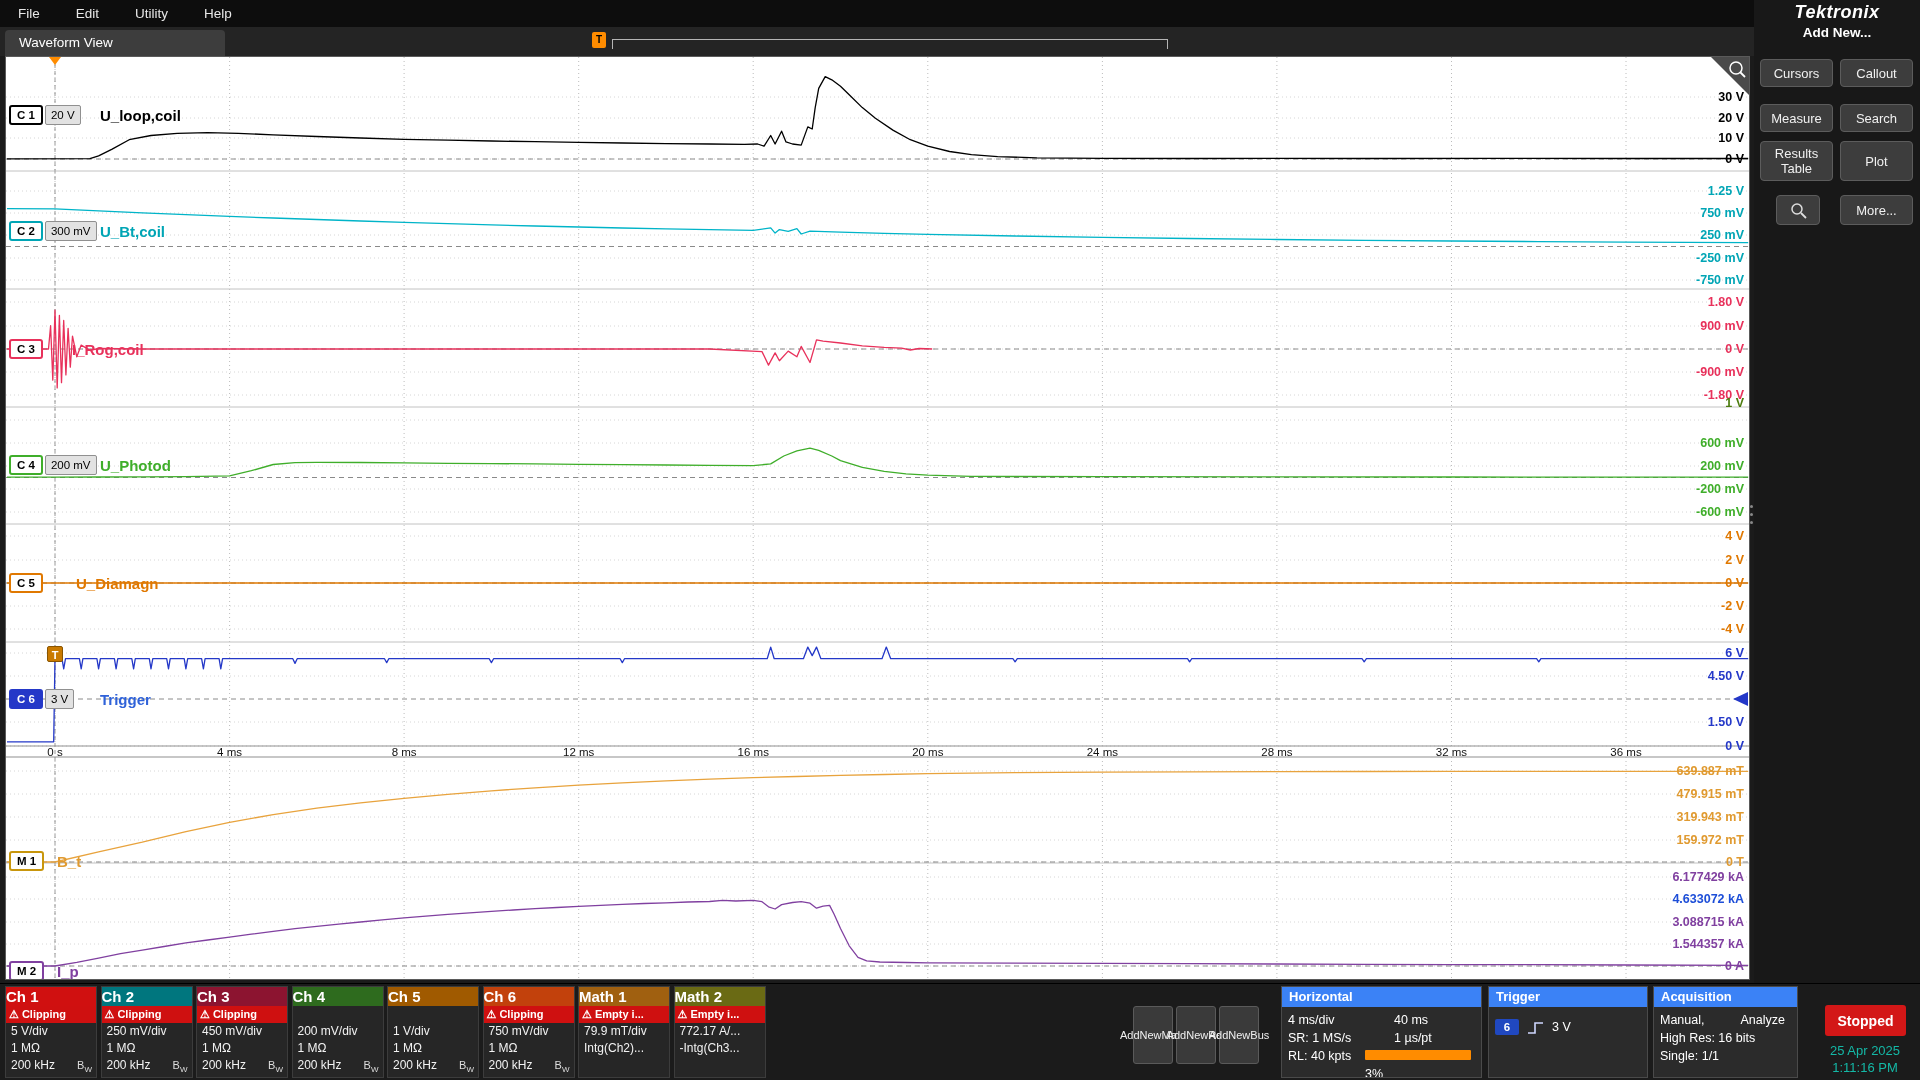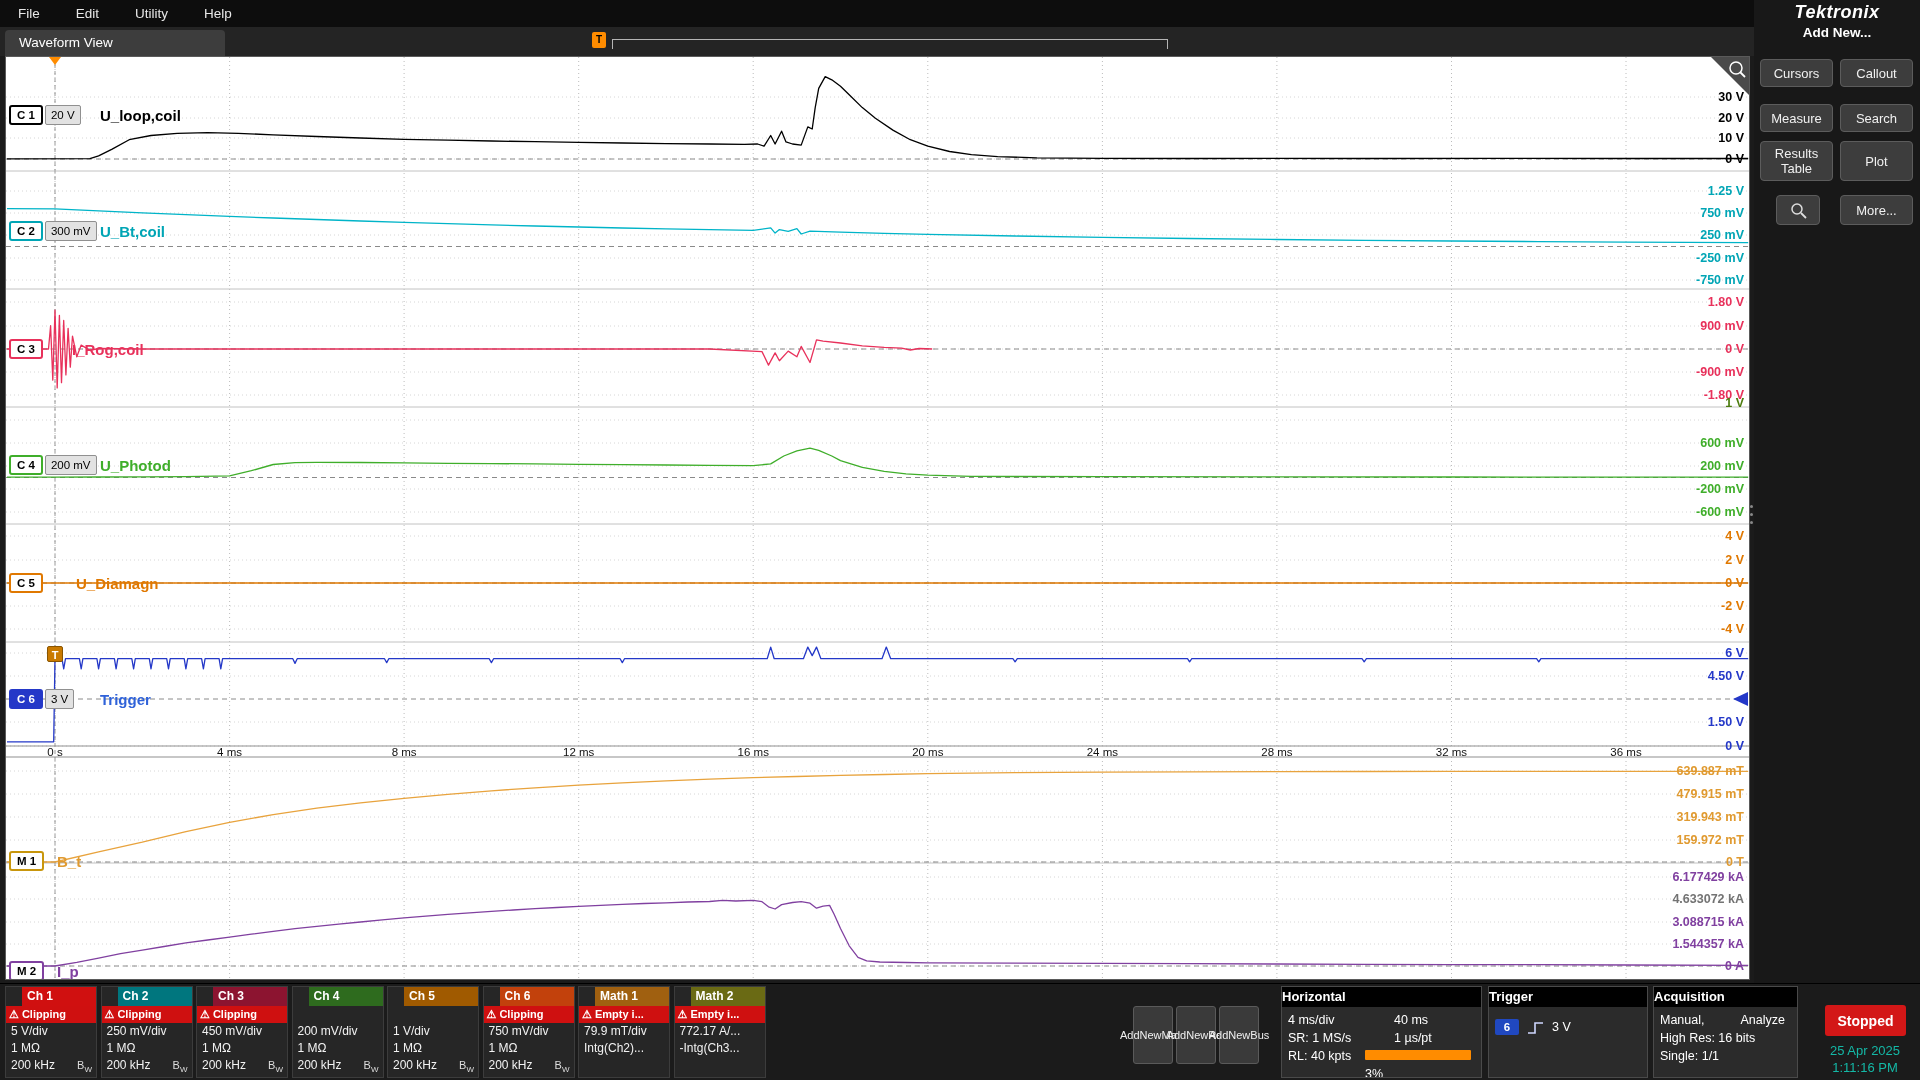--- a/index.html
+++ b/index.html
@@ -32,28 +32,28 @@
 
   
   #sidebar{position:absolute;left:1754px;top:0;width:166px;height:1080px;background:#181818;}
   #logo{position:absolute;top:2px;left:0;width:100%;text-align:center;color:#fff;font-size:18px;font-weight:bold;font-style:italic;letter-spacing:.5px;}
   #addnew{position:absolute;top:25px;left:0;width:100%;text-align:center;color:#fff;font-size:13.5px;font-weight:bold;}
   .sbtn{position:absolute;background:#3d3d3d;border:1px solid #5c5c5c;border-radius:4px;color:#f0f0f0;font-size:13px;display:flex;align-items:center;justify-content:center;text-align:center;box-sizing:border-box;line-height:15px;}
 
   
   #bottombar{position:absolute;left:0;top:983px;width:1920px;height:97px;background:#1b1b1b;border-top:1px solid #000;}
   .card{position:absolute;top:2px;width:92px;height:92px;background:#262626;border:1px solid #3c3c3c;box-sizing:border-box;overflow:hidden;}
-  .card .tab{height:19px;line-height:19px;padding-left:5px;font-size:12px;font-weight:bold;color:#fff;margin-left:16px;}
+  .card .tab{height:19px;line-height:19px;font-size:15px;font-weight:bold;color:#fff;}
   .card .warn{height:17px;line-height:17px;background:#cf1010;color:#fff;font-size:11px;font-weight:bold;padding-left:3px;white-space:nowrap;}
   .card .row{height:17px;line-height:17px;font-size:12px;color:#f2f2f2;padding:0 4px 0 5px;display:flex;justify-content:space-between;white-space:nowrap;}
   .bwico{font-size:11px;color:#ddd;}
   .bwico sub{font-size:8px;}
   .addbtn{position:absolute;top:22px;width:40px;height:58px;background:#3a3a3a;border:1px solid #5a5a5a;border-radius:3px;color:#f0f0f0;font-size:11px;line-height:13px;display:flex;flex-direction:row;align-items:center;justify-content:center;box-sizing:border-box;}
   .panel{position:absolute;top:2px;height:92px;background:#2b2b2b;border:1px solid #4a4a4a;box-sizing:border-box;overflow:hidden;}
-  .panel .hdr{height:20px;line-height:20px;background:#000000;color:#fff;font-weight:bold;font-size:13px;}
+  .panel .hdr{height:20px;line-height:20px;background:#3b82f6;color:#fff;font-weight:bold;font-size:13px;padding-left:7px;}
   .panel .body{padding:4px 6px;color:#fff;font-size:12.5px;}
   .hrow{display:flex;line-height:18px;}
   .hrow span:first-child{width:106px;}
   .arow{display:flex;justify-content:space-between;line-height:18px;padding-right:6px;}
   .tsrc{display:inline-block;width:24px;height:16px;background:#2048c0;border-radius:2px;color:#fff;font-weight:bold;font-size:11.5px;text-align:center;line-height:16px;}
   .tpos-icon{display:inline-block;width:9px;height:10px;background:#ff8c00;margin-right:4px;border-radius:1px;}
   #stopped{position:absolute;left:1825px;top:21px;width:81px;height:31px;background:#d31717;color:#fff;font-weight:bold;font-size:14px;border-radius:3px;display:flex;align-items:center;justify-content:center;}
   #datetime{position:absolute;left:1810px;top:58px;width:110px;text-align:center;color:#14b8a6;font-size:13px;line-height:17px;}
 </style>
 </head>
@@ -207,21 +207,21 @@
       <div class="scalelab" style="top: 596px; color: rgb(36, 56, 200);">6 V</div>
       <div class="scalelab" style="top: 619px; color: rgb(36, 56, 200);">4.50 V</div>
       <div class="scalelab" style="top: 665px; color: rgb(36, 56, 200);">1.50 V</div>
       <div class="scalelab" style="top: 689px; color: rgb(36, 56, 200);">0 V</div>
       <div class="scalelab" style="top: 714px; color: rgb(224, 154, 48);">639.887 mT</div>
       <div class="scalelab" style="top: 737px; color: rgb(224, 154, 48);">479.915 mT</div>
       <div class="scalelab" style="top: 760px; color: rgb(224, 154, 48);">319.943 mT</div>
       <div class="scalelab" style="top: 783px; color: rgb(224, 154, 48);">159.972 mT</div>
       <div class="scalelab" style="top: 805px; color: rgb(224, 154, 48);">0 T</div>
       <div class="scalelab" style="top: 820px; color: rgb(128, 64, 160);">6.177429 kA</div>
-      <div class="scalelab" style="top: 842px; color: #737373;">4.633072 kA</div>
+      <div class="scalelab" style="top: 842px; color: #1d4ed8;">4.633072 kA</div>
       <div class="scalelab" style="top: 865px; color: rgb(128, 64, 160);">3.088715 kA</div>
       <div class="scalelab" style="top: 887px; color: rgb(128, 64, 160);">1.544357 kA</div>
       <div class="scalelab" style="top: 909px; color: rgb(128, 64, 160);">0 A</div>
       <div class="badge" style="top: 58px;">
         <span class="tag" style="border-color: rgb(0, 0, 0);">C 1</span>
         <span class="val">20 V</span>
       </div>
       <div class="badge" style="top: 174px;">
         <span class="tag" style="border-color: rgb(0, 165, 181);">C 2</span>
         <span class="val">300 mV</span>

